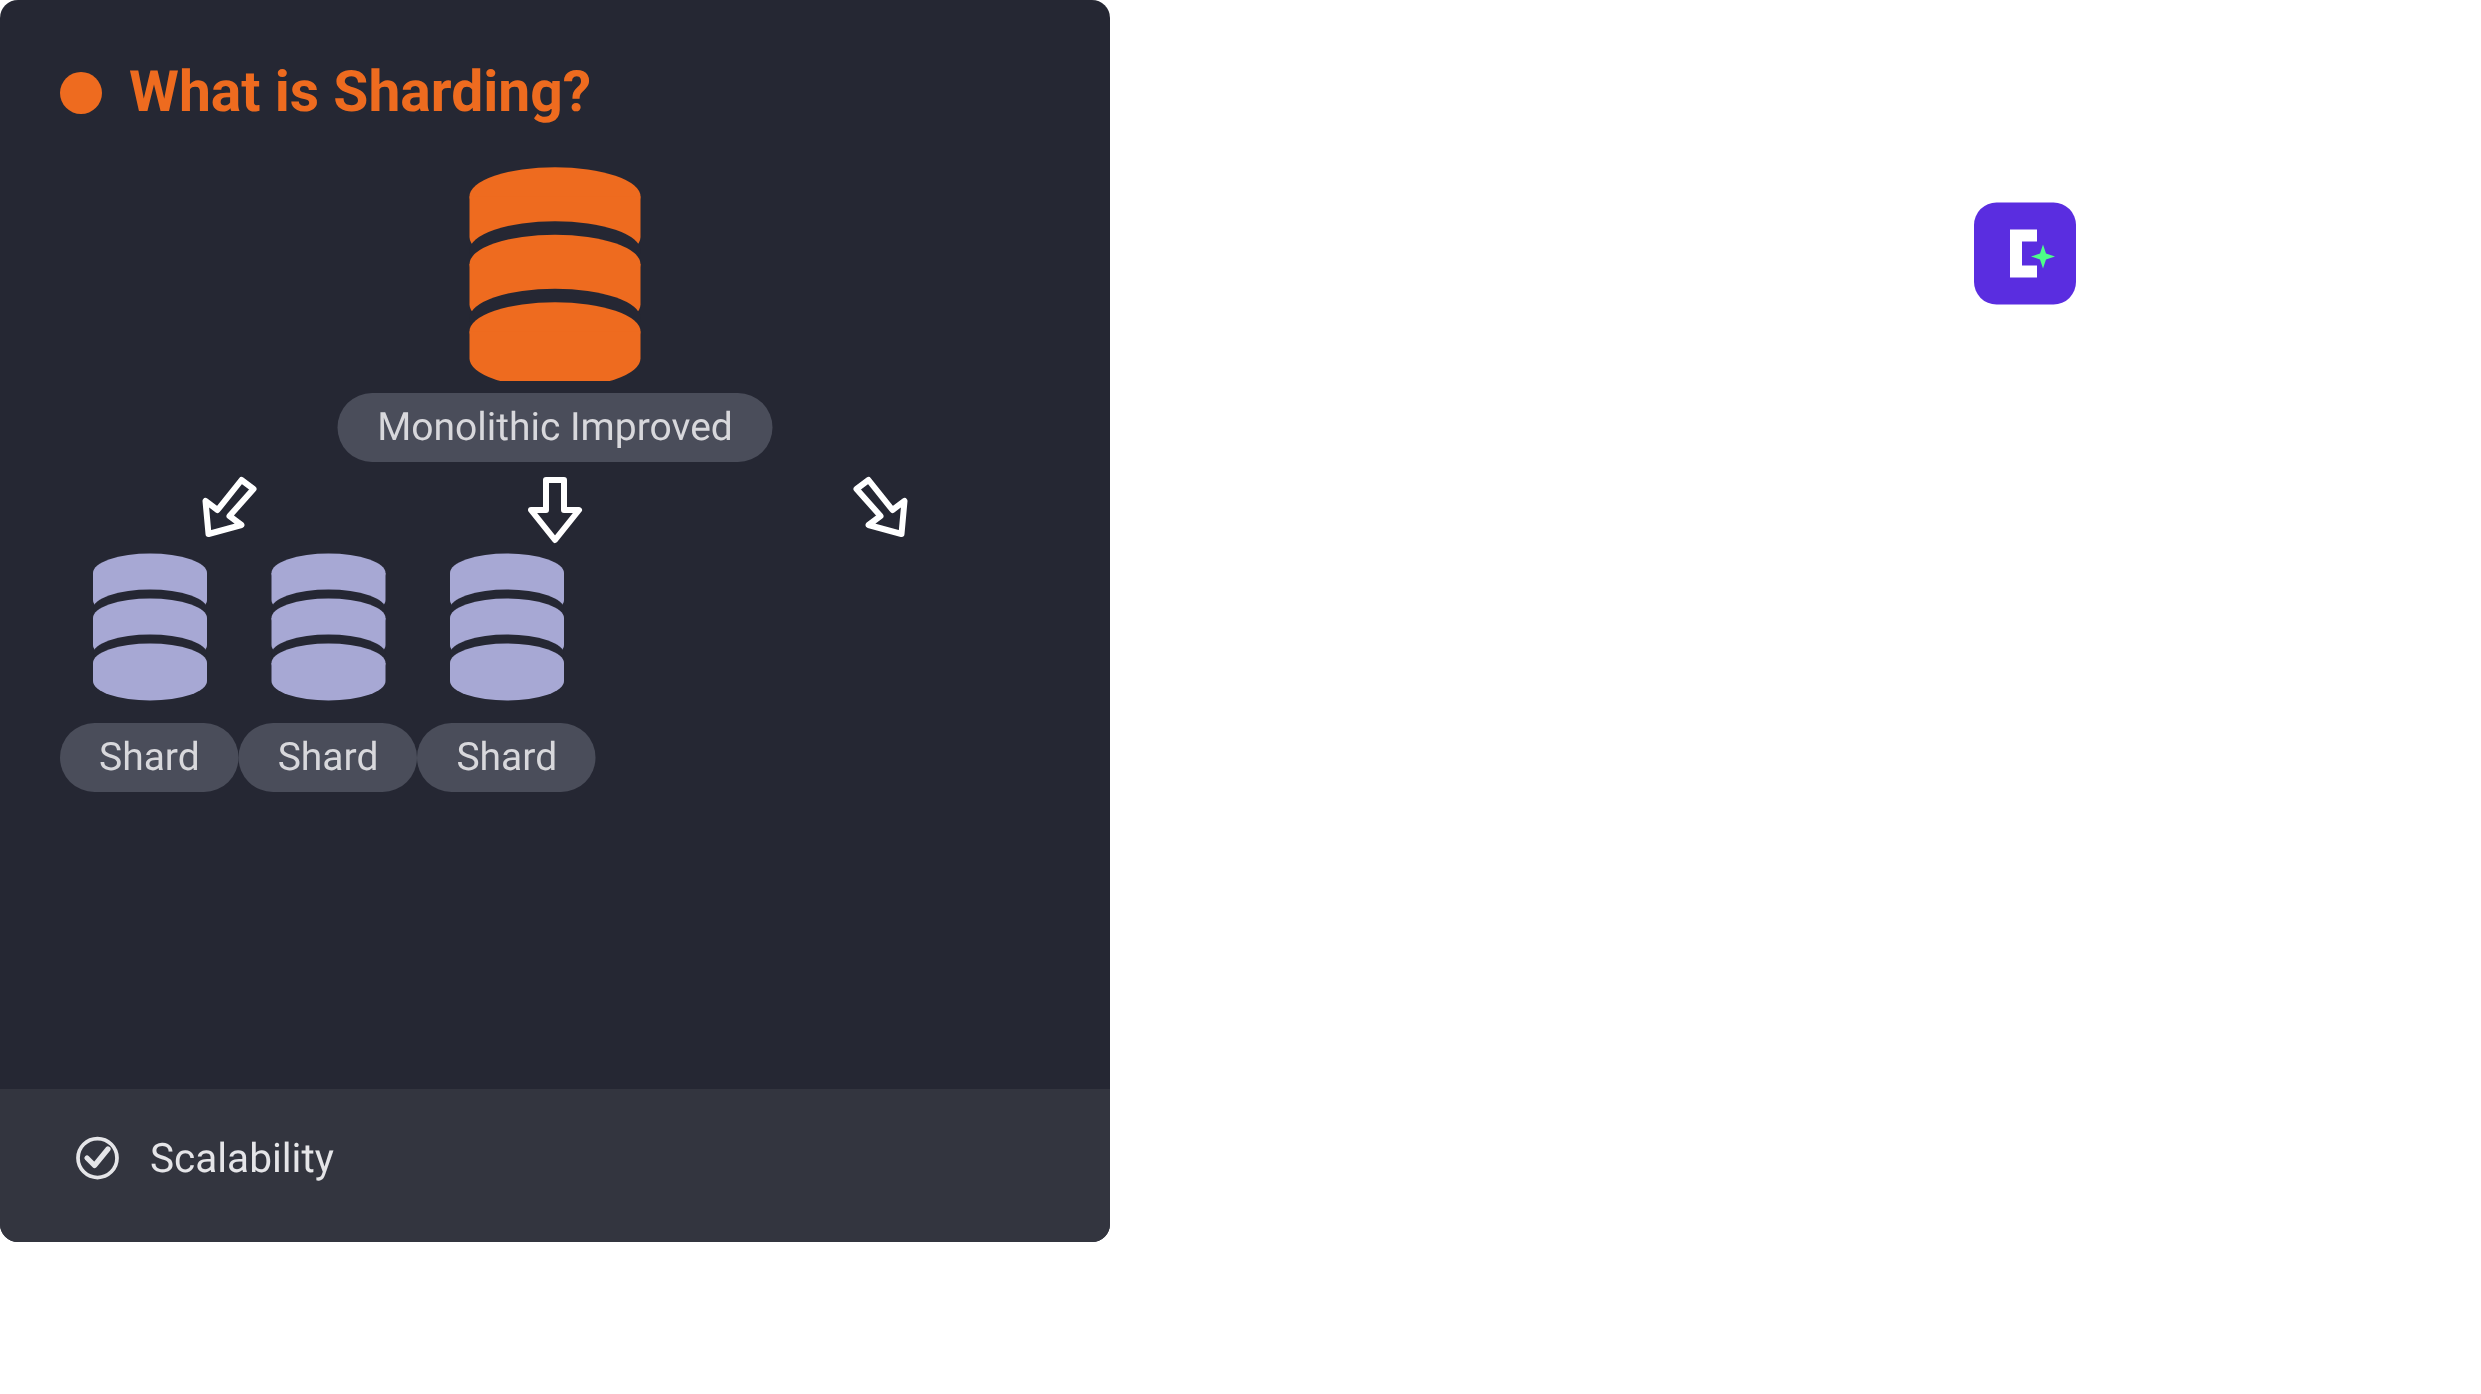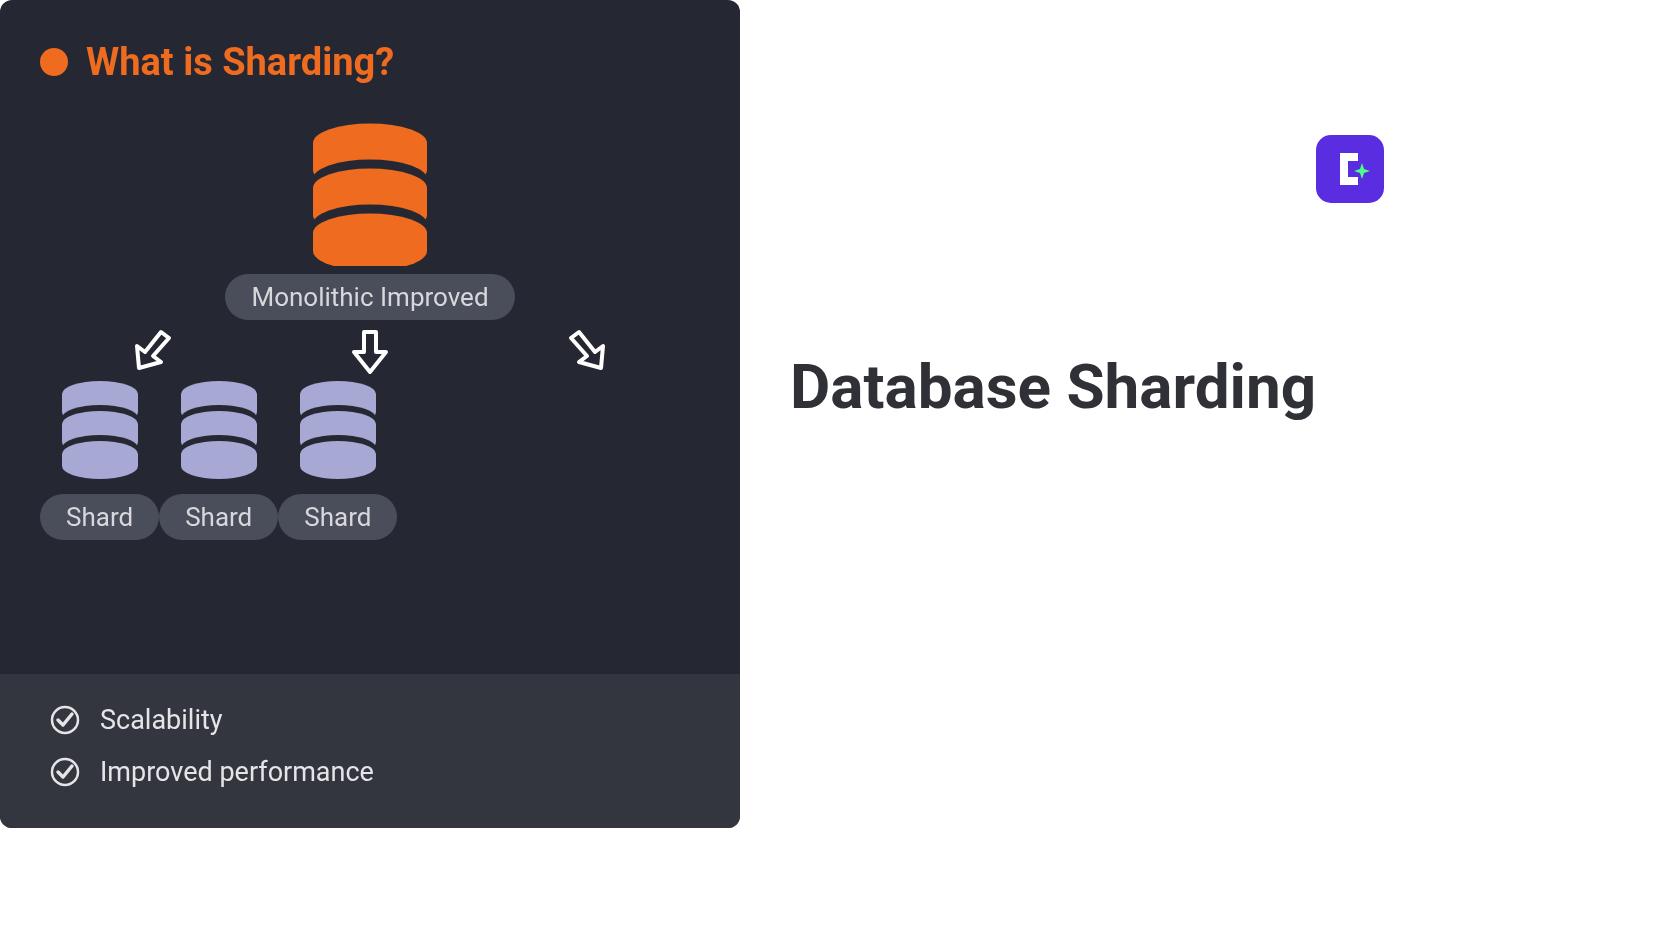--- a/index.html
+++ b/index.html
@@ -11,21 +11,20 @@
     background: #fff;
   }
   .left-panel {
     width: 740px;
     height: 828px;
     background: #252733;
     border-radius: 12px;
     overflow: hidden;
     display: flex;
     flex-direction: column;
-    gap: 12px;
   }
   .heading-row {
     display: flex;
     align-items: center;
     gap: 18px;
     padding: 40px 40px 10px 40px;
   }
   .bullet {
     width: 28px;
     height: 28px;
@@ -71,21 +70,21 @@
   }
   .shard-col {
     display: flex;
     flex-direction: column;
     align-items: center;
   }
   .benefits-panel {
     background: #33353f;
     padding: 30px 68px 40px 50px;
     display: flex;
-    flex-direction: column;
+    flex-direction: row;
     gap: 20px;
   }
   .benefit-row {
     display: flex;
     align-items: center;
     gap: 20px;
     color: #e5e5e8;
     font-size: 27px;
   }
   .check-icon {
@@ -211,36 +210,28 @@
   </div>
 
   <div class="benefits-panel">
     <div class="benefit-row">
       <svg class="check-icon" viewBox="0 0 30 30">
         <circle cx="15" cy="15" r="13" fill="none" stroke="#e5e5e8" stroke-width="2.5"></circle>
         <path d="M8 15 L13 20 L22 9" fill="none" stroke="#e5e5e8" stroke-width="3.5" stroke-linecap="round" stroke-linejoin="round"></path>
       </svg>
       <span>Scalability</span>
     </div>
-    <div class="benefit-row">
-      <svg class="check-icon" viewBox="0 0 30 30">
-        <circle cx="15" cy="15" r="13" fill="none" stroke="#e5e5e8" stroke-width="2.5"></circle>
-        <path d="M8 15 L13 20 L22 9" fill="none" stroke="#e5e5e8" stroke-width="3.5" stroke-linecap="round" stroke-linejoin="round"></path>
-      </svg>
-      <span>Improved performance</span>
-    </div>
   </div>
 
 </div>
 
 <div class="right-panel">
 
   <div class="logo-box">
     <svg width="44" height="44" viewBox="0 0 44 44">
       <path d="M30 6 L12 6 L12 38 L30 38 L30 30 L20 30 L20 14 L30 14 Z" fill="#fff"></path>
       <path d="M34 16 L36 22 L42 24 L36 26 L34 32 L32 26 L26 24 L32 22 Z" fill="#4dff88"></path>
     </svg>
   </div>
 
-  <h1 class="main-title">Database Sharding</h1>
 
 
 </div>
 
 </body></html>

